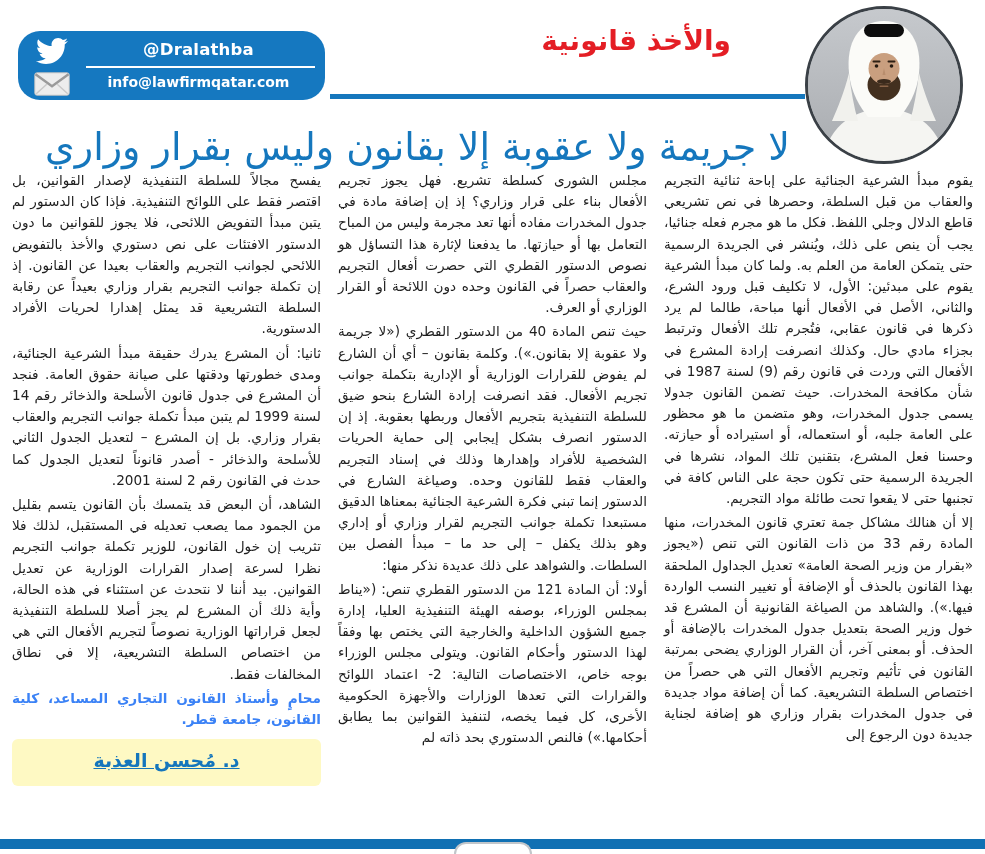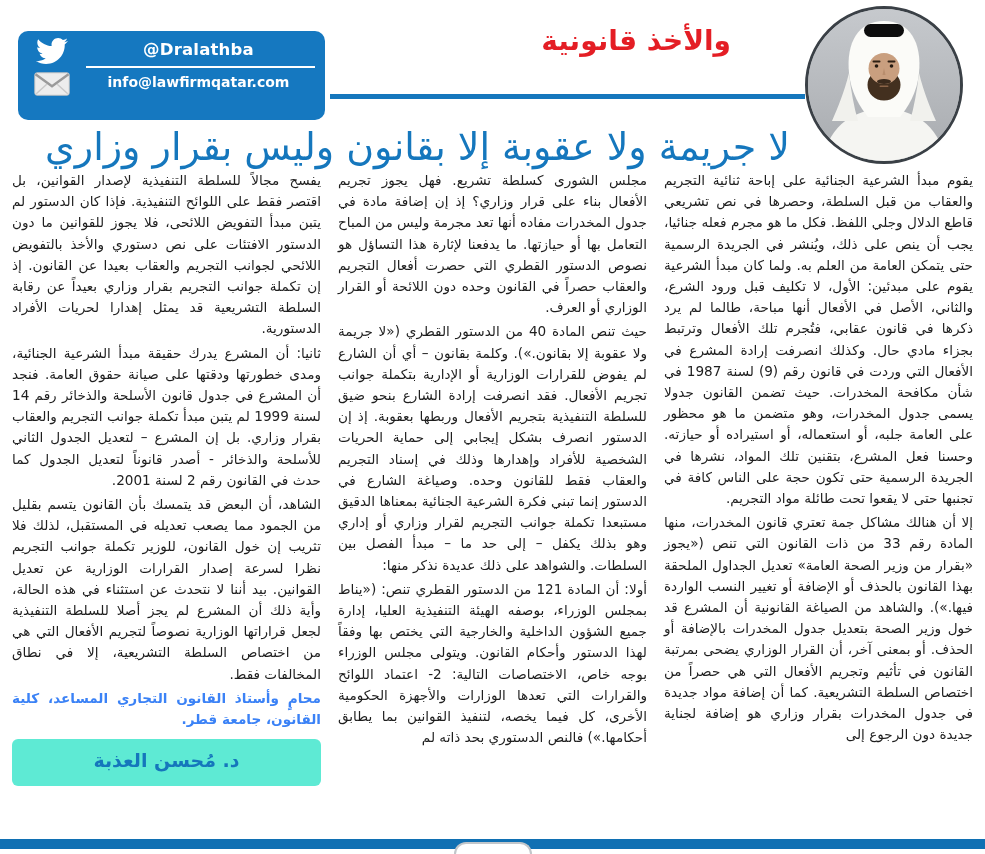--- a/index.html
+++ b/index.html
@@ -3,22 +3,22 @@
 <meta charset="utf-8">
 <style>
   html,body { margin:0; padding:0; background:#ffffff; }
   .page {
     position:relative; width:985px; height:854px; background:#ffffff;
     font-family:"DejaVu Sans", sans-serif; overflow:hidden;
   }
 
   
   .contact-card {
-    position:absolute; left:18px; top:31px; width:307px; height:89px;
-    background:#1578C0; border-radius:10px; color:#ffffff;
+    position:absolute; left:18px; top:31px; width:307px; height:69px;
+    background:#1578C0; border-radius:22px; color:#ffffff;
   }
   .twitter-icon { position:absolute; left:13px; top:4px; width:42px; height:32px; }
   .contact-handle {
     position:absolute; left:62px; right:8px; top:9px; text-align:center;
     font-weight:bold; font-size:16.5px; letter-spacing:.2px; cursor:pointer;
   }
   .contact-divider { position:absolute; left:68px; right:10px; top:35px; height:2px; background:#ffffff; }
   .envelope-icon { position:absolute; left:16px; top:41px; width:36px; height:24px; }
   .contact-email {
     position:absolute; left:62px; right:8px; top:43px; text-align:center;
@@ -46,22 +46,22 @@
     position:absolute; top:170px; left:12px; right:12px; bottom:18px;
     display:flex; flex-direction:row; direction:rtl; gap:17px;
   }
   .col {
     flex:1 1 0; direction:rtl; text-align:justify;
     font-size:13.6px; line-height:1.56; color:#1E1E1E;
   }
   .col p { margin:0 0 3px 0; }
   .footer-note { font-weight:bold; color:#3b82f6; }
   .author-box {
-    margin-top:9px; background:#5eead4; border-radius:6px; text-align:center;
-    color:#1576BC; font-weight:bold; font-size:19px; padding:7px 10px 10px;
+    margin-top:9px; background:#fef9c3; border-radius:6px; text-align:center;
+    color:#1576BC; font-weight:bold; font-size:19px; padding:7px 10px 10px;text-decoration:underline;
   }
 
   
   .bottom-bar { position:absolute; left:0; right:0; bottom:5px; height:10px; background:#1070B3; }
   .bottom-arc {
     position:absolute; left:50%; bottom:0; transform:translateX(-50%);
     width:74px; height:10px; background:#ffffff;
     border:2px solid #C2C6CA; border-bottom:none; border-radius:38px 38px 0 0;
   }
 </style>

